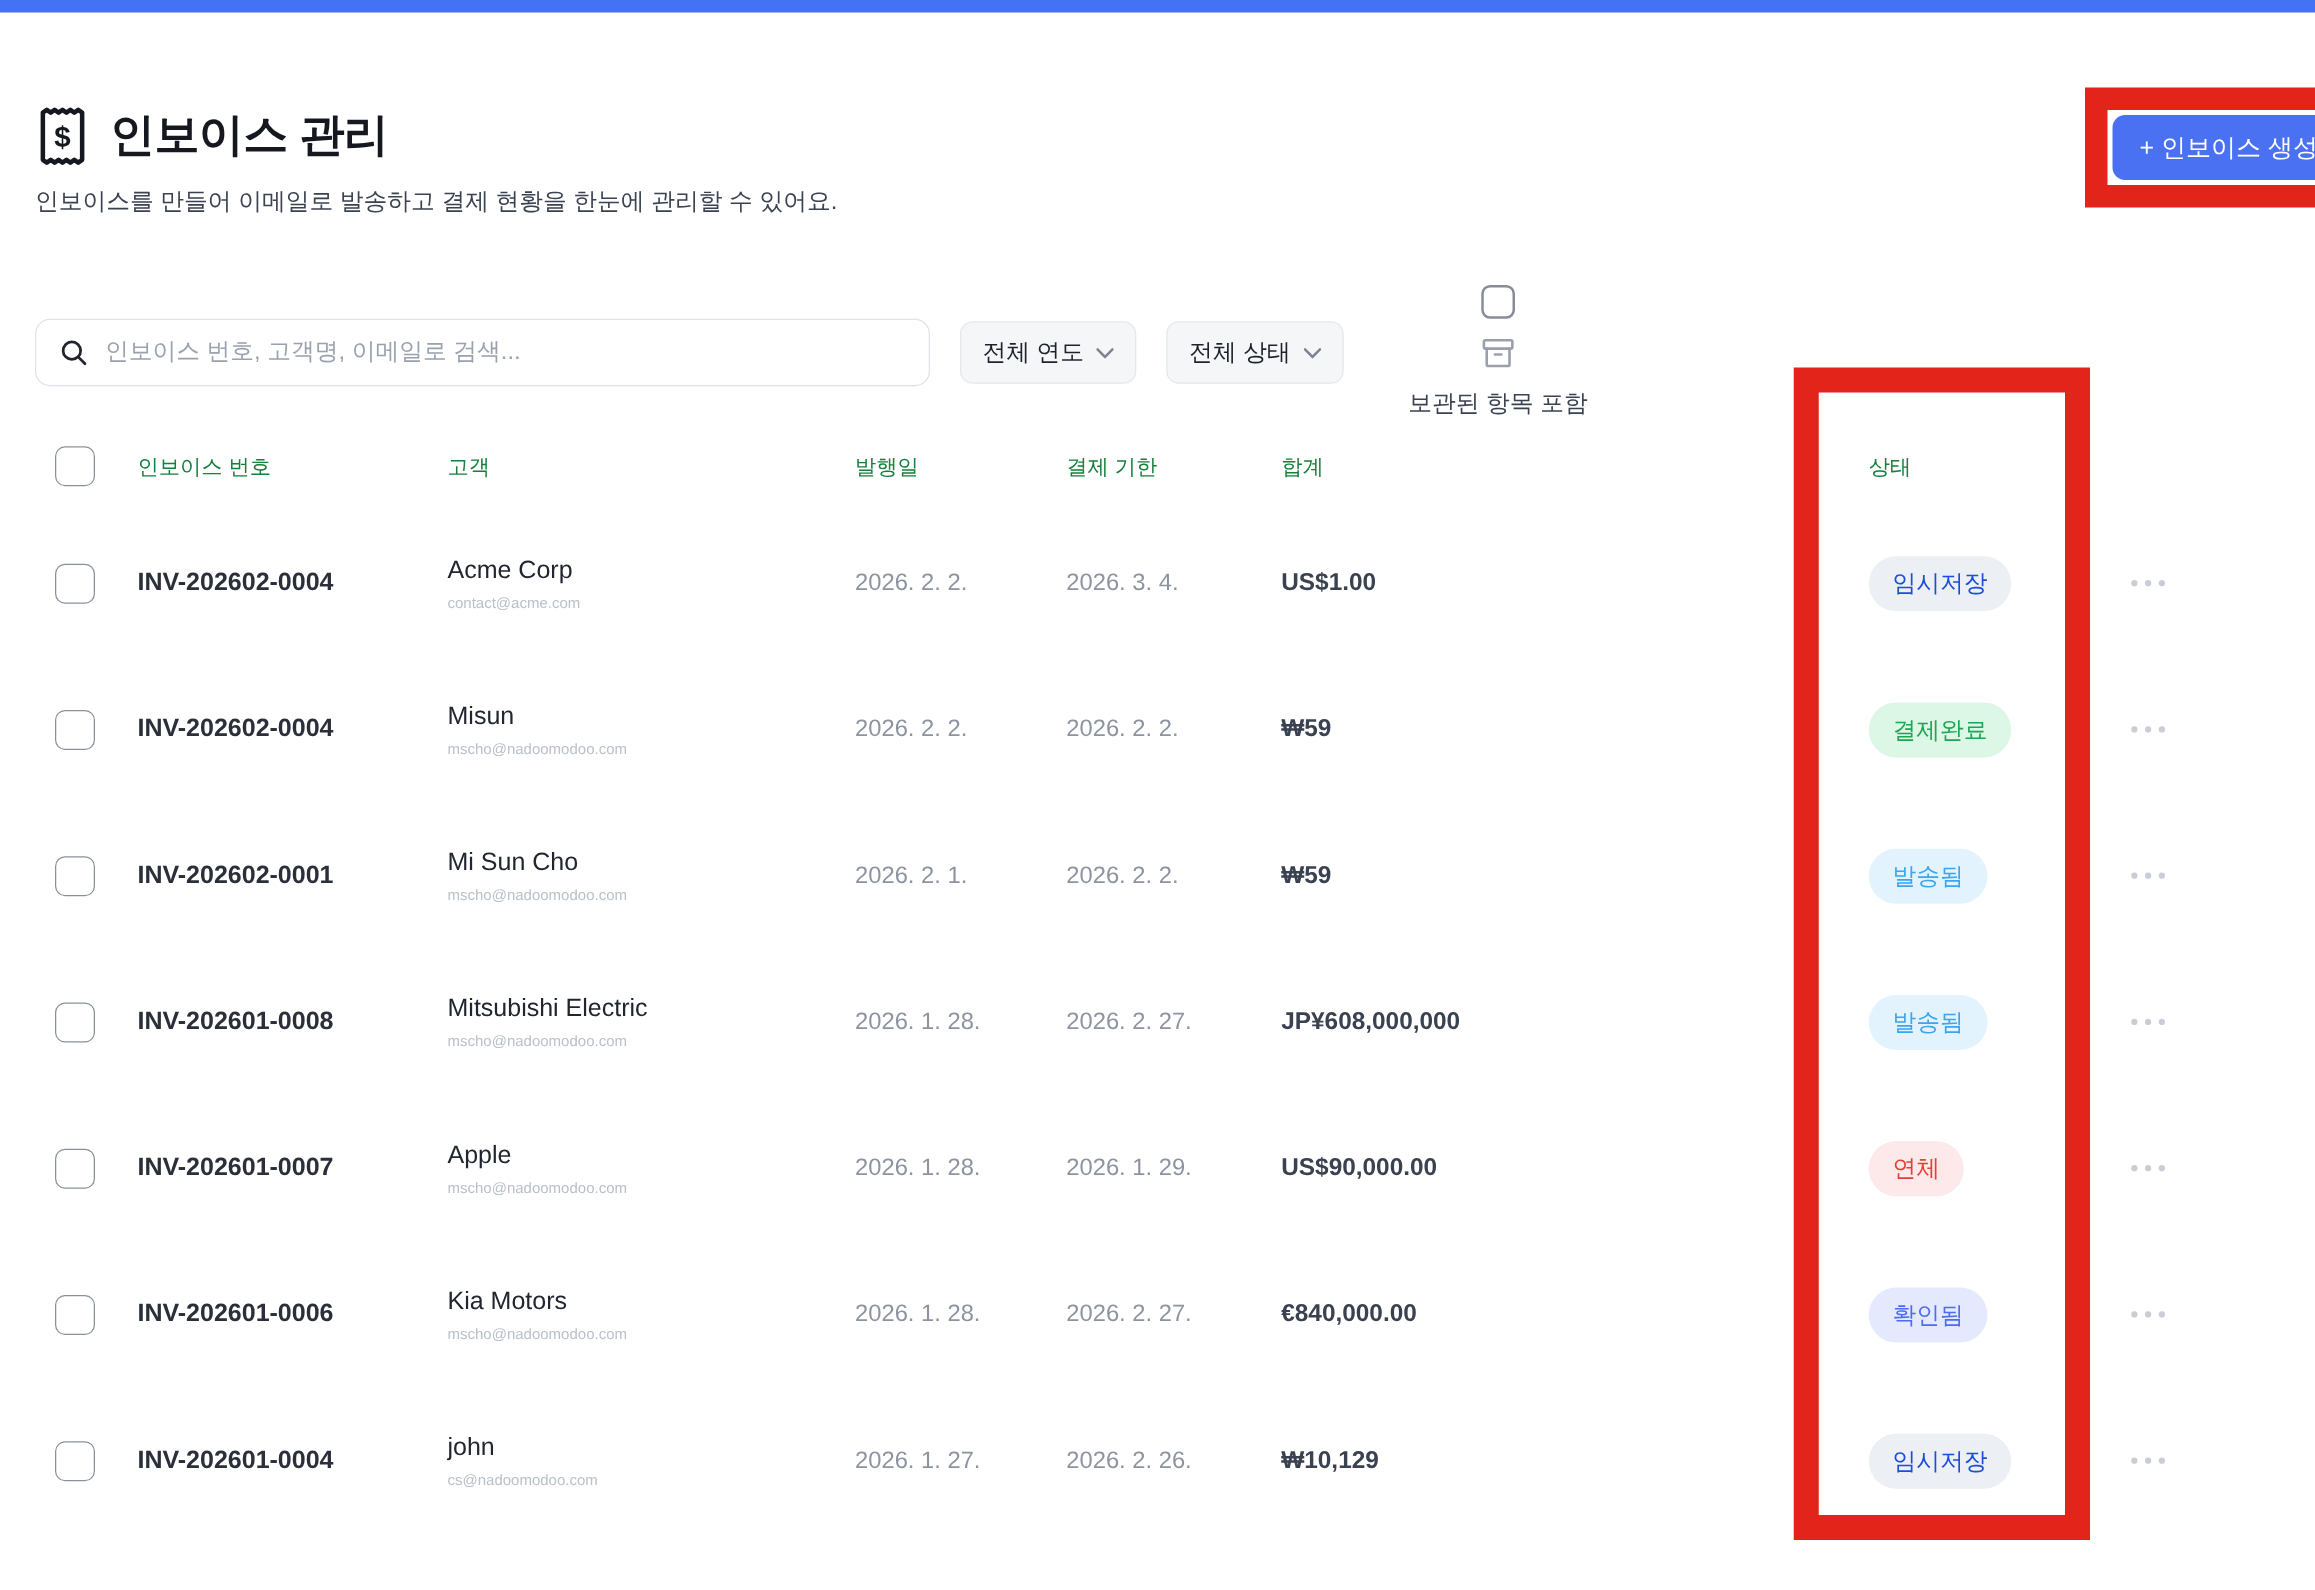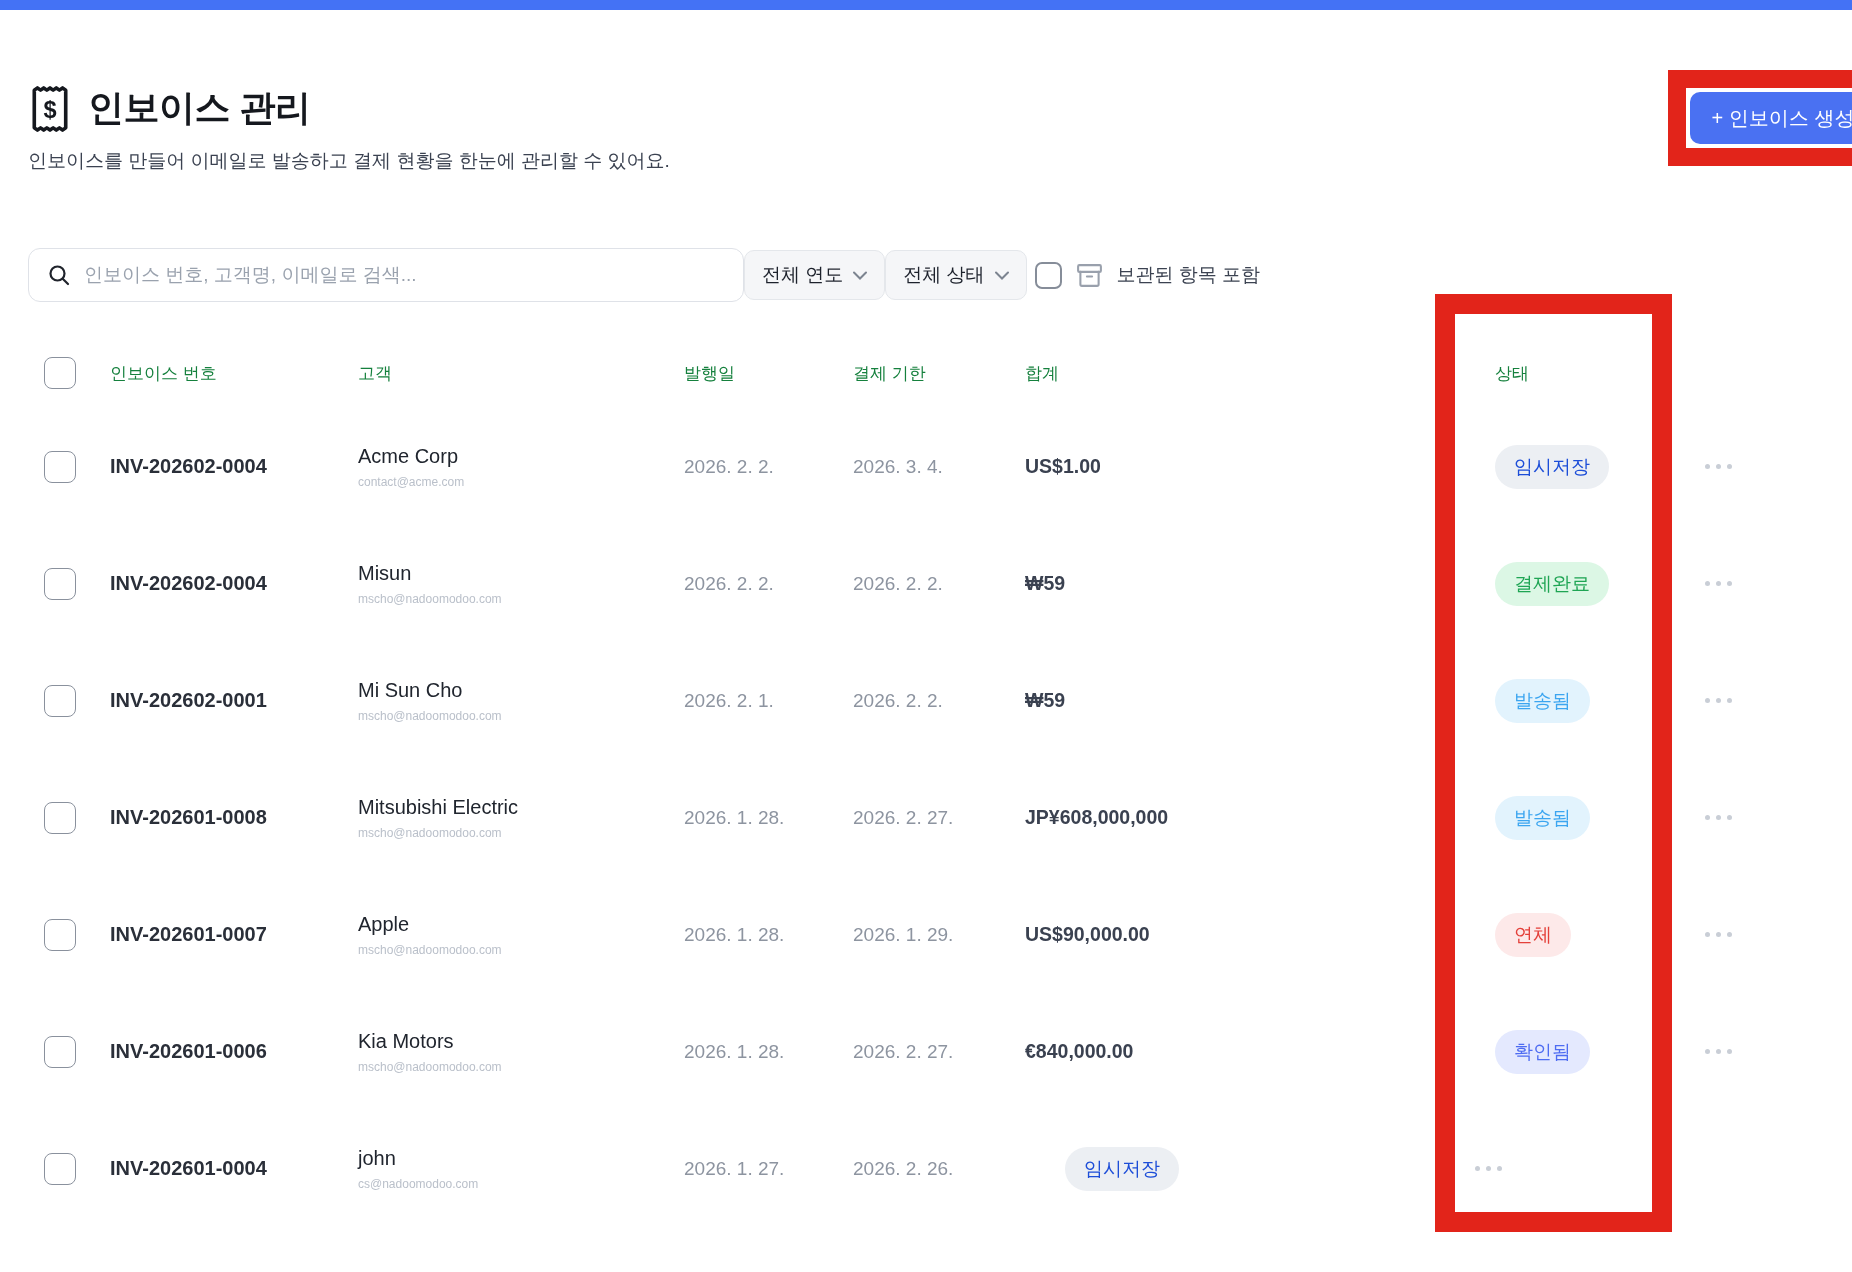--- a/index.html
+++ b/index.html
@@ -20,34 +20,34 @@
   .anno-button { left:1668px; top:70px; width:230px; height:96px; border-width:18px; padding:4px; pointer-events:auto; display:flex; }
   .anno-status { left:1435px; top:294px; width:237px; height:938px; border-width:20px; }
 
   .create-btn {
     flex:1; background:#4a71f2; border:none; border-radius:10px; color:#ffffff;
     font-size:20px; font-weight:500; display:flex; align-items:center; justify-content:center;
     cursor:pointer; font-family:inherit;
   }
 
   
-  .filters { position:absolute; left:28px; top:248px; display:flex; align-items:center; }
+  .filters { position:absolute; left:28px; top:228px; display:flex; align-items:center; gap:24px; }
   .search-box {
     width:716px; height:54px; border:1px solid #dfe2e8; border-radius:12px;
     display:flex; align-items:center; padding:0 18px; gap:13px; background:#fff;
   }
   .search-box input {
     border:none; outline:none; flex:1; font-size:19px; color:#20252e; font-family:inherit; background:transparent;
   }
   .search-box input::placeholder { color:#9aa2ae; }
   .dropdown {
     height:50px; background:#f5f6f8; border:1px solid #e4e7eb; border-radius:10px;
     display:flex; align-items:center; gap:10px; padding:0 17px; font-size:19px; color:#1d222c; cursor:pointer;
   }
-  .archived-group { display:flex; align-items:center; gap:13px; margin-left:8px; }
+  .archived-group { display:flex; align-items:center; gap:13px; margin-left:28px;flex-direction:column; }
   .cb { width:27px; height:27px; border:2px solid #868d99; border-radius:7px; background:#fff; cursor:pointer; }
   .archived-label { font-size:19px; color:#3b4251; }
 
   
   .table { position:absolute; left:28px; top:338px; width:1796px; }
   .grid-row {
     display:grid; align-items:center;
     grid-template-columns:82px 248px 326px 169px 172px 430px 230px 1fr;
   }
   .thead { height:70px; color:#15803d; font-size:17px; font-weight:400; }
@@ -233,20 +233,21 @@
         <i></i>
       </span>
   </div>
 
   <div class="grid-row trow">
     <span class="row-cb"></span>
     <span class="invoice-no">INV-202601-0004</span>
     <span><span class="cust-name">john</span><div class="cust-email">cs@nadoomodoo.com</div></span>
     <span class="date">2026. 1. 27.</span>
     <span class="date">2026. 2. 26.</span>
+    <span class="total">₩10,129</span>
     <span class="status-cell"><span class="pill" data-status="draft">임시저장</span></span>
     <span class="dots">
         <i></i>
         <i></i>
         <i></i>
       </span>
   </div>
 </div>
 
 </body></html>

